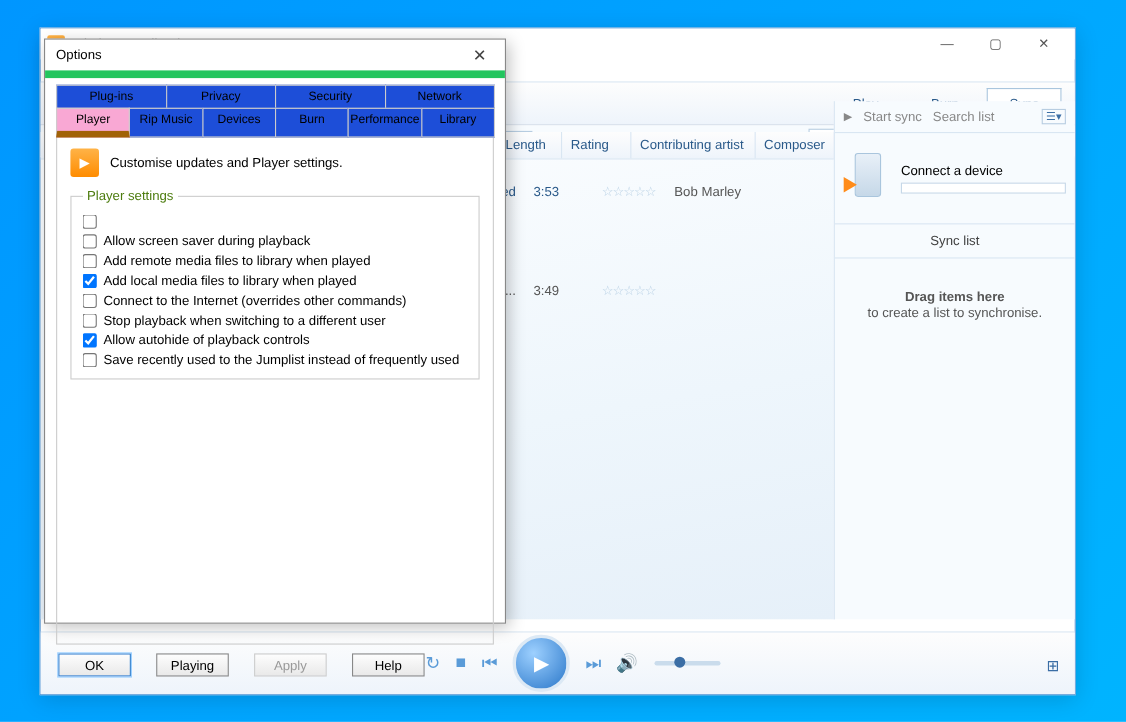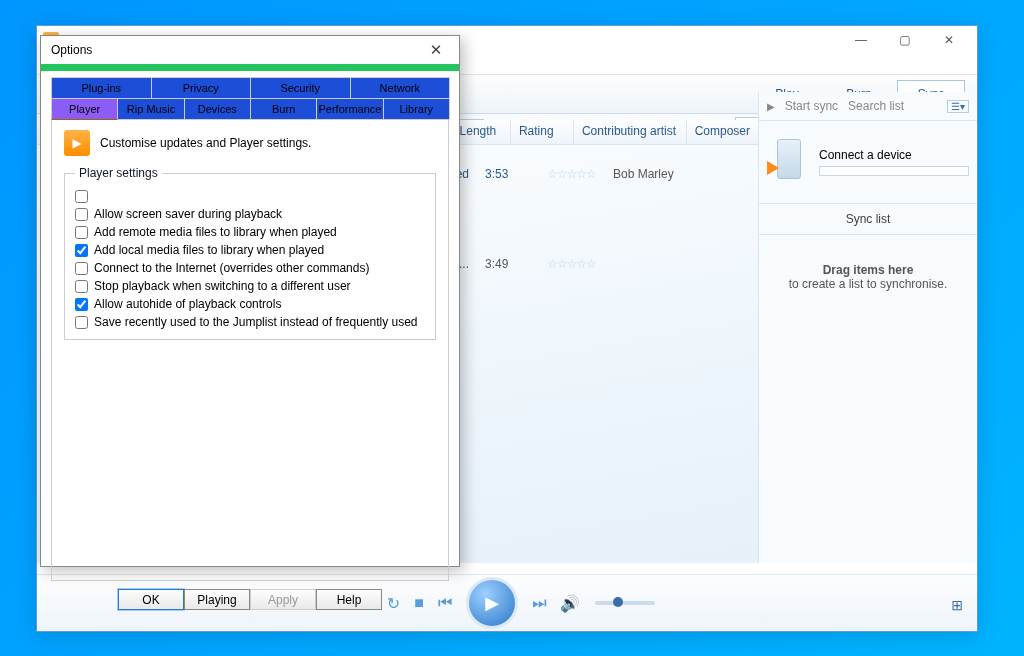--- a/index.html
+++ b/index.html
@@ -42,29 +42,29 @@
 .play-big{width:46px;height:46px;border-radius:50%;background:radial-gradient(circle at 35% 30%,#9dd0ff,#2a77c9);display:flex;align-items:center;justify-content:center;color:#fff;font-size:18px;border:3px solid #dce9f5}
 .corner-ic{position:absolute;right:14px;bottom:18px;color:#3b6ea5;font-size:14px}
 .slider{width:60px;height:4px;background:#cadcec;border-radius:2px;position:relative}
 .slider::after{content:"";position:absolute;left:18px;top:-4px;width:10px;height:10px;background:#3b6ea5;border-radius:50%}
 .dialog{position:absolute;left:40px;top:35px;width:418px;height:530px;background:#fff;border:1px solid #888;box-shadow:4px 4px 14px rgba(0,0,0,.25)}
 .dlg-title{height:28px;display:flex;align-items:center;padding:0 10px;border-bottom:7px solid #22c55e}
 .dlg-close{margin-left:auto;font-size:15px;color:#444;width:26px;text-align:center}
 .tab-zone{padding:6px 10px 0 10px}
 .tab-row{display:flex}
 .dtab{flex:1;text-align:center;padding:4px 0;border:1px solid #ccc;background:#1d4ed8;font-size:11px;margin-right:-1px;margin-bottom:-1px}
-.dtab.sel{background:#8b5cf6;border-bottom:1px solid #a16207;position:relative;z-index:2}
+.dtab.sel{background:#f9a8d4;border-bottom:6px solid #a16207;position:relative;z-index:2}
 .tab-body{border:1px solid #ccc;height:440px;padding:10px 12px}
 .desc-row{display:flex;align-items:center;gap:10px;margin-bottom:10px}
 .desc-row .pic{width:26px;height:26px;background:linear-gradient(#ffb347,#ff8c00);border-radius:3px;display:flex;align-items:center;justify-content:center;color:#fff}
 fieldset{border:1px solid #ccc;padding:8px 10px;margin:0}
-legend{padding:0 4px;color:#0f172a}
+legend{padding:0 4px;color:#4d7c0f}
 .chk{display:flex;align-items:center;gap:6px;padding:2px 0}
 .chk input{margin:0}
-.btn-row{display:flex;gap:0;justify-content:center;padding:8px 12px}
+.btn-row{display:flex;gap:23px;justify-content:flex-start;padding:8px 12px}
 .btn{width:66px;height:21px;border:1px solid #888;background:linear-gradient(#fdfdfd,#e9e9e9);font-size:12px}
 .btn.def{border:1px solid #2a77c9;outline:1px solid #9dd0ff}
 .btn.dis{color:#999;border-color:#ccc}
 .chev{width:12px;text-align:center;color:#555}
 .view-dd{border:1px solid #b7cde1;padding:1px 4px;display:flex;align-items:center;gap:2px;color:#3b6ea5;margin-right:6px}
 .small-dd{border:1px solid #b7cde1;padding:0 3px;color:#3b6ea5;font-size:10px;margin-left:auto}
 </style>
 </head>
 <body>
 

